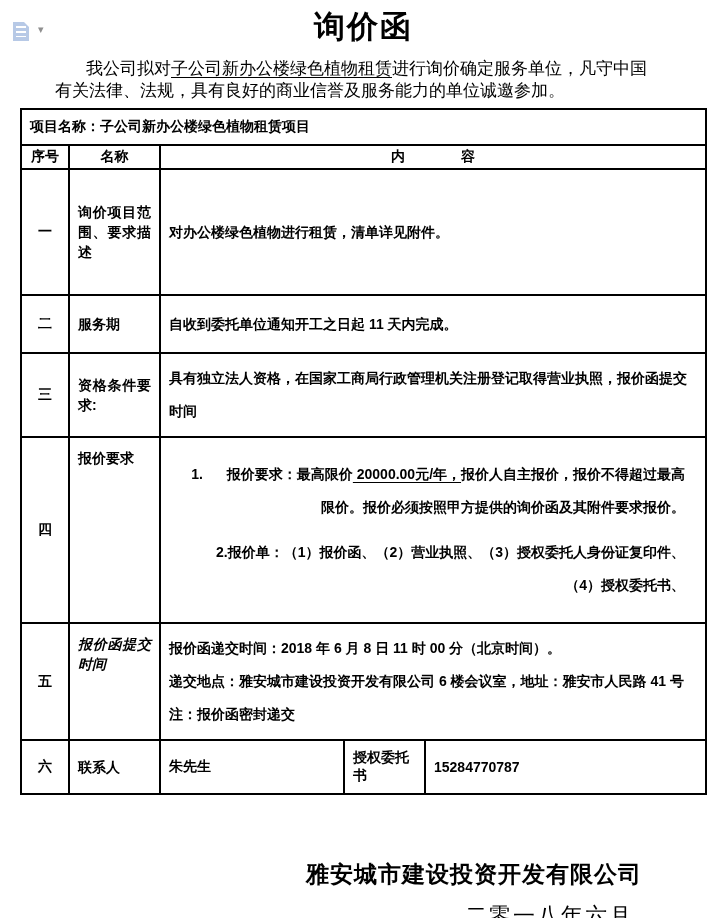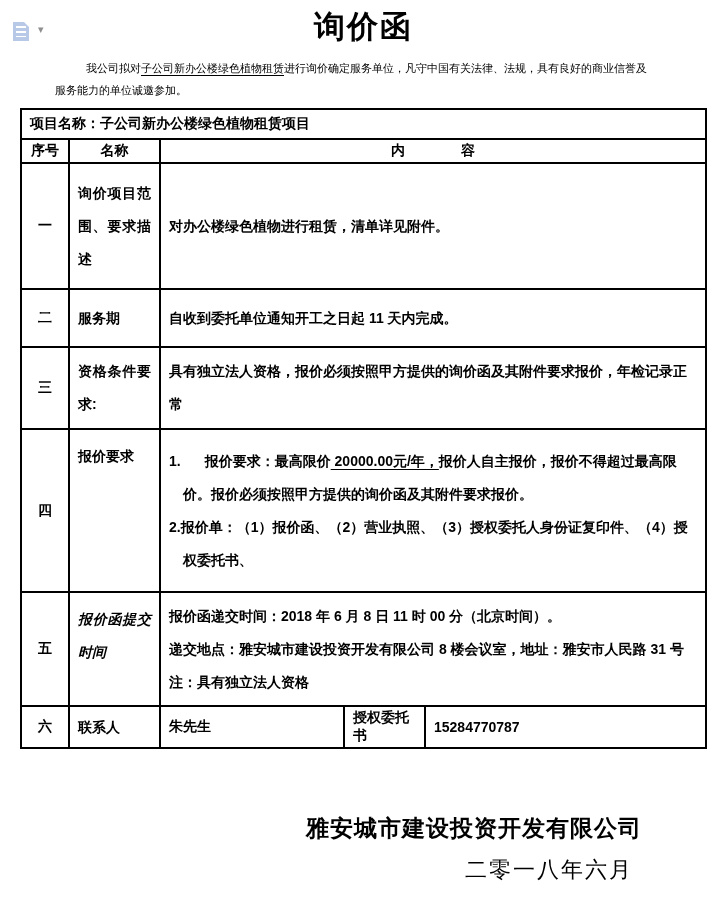--- a/index.html
+++ b/index.html
@@ -45,49 +45,49 @@
     text-align: center;
     font-size: 31px;
     font-weight: bold;
     letter-spacing: 2px;
     font-family: Liberation Mono, monospace;
   }
 
   
   .intro {
     margin: 0 72px 7px 55px;
-    font-size: 11px;
+    font-size: 17px;
     line-height: 21.5px;
     text-indent: 31px;
     font-family: "Liberation Serif", serif;
   }
   .ul { text-decoration: underline; text-underline-offset: 3px; }
 
   
   table.inquiry {
     margin-left: 20px;
     width: 685px;
     border-collapse: collapse;
     table-layout: fixed;
     font-family: "Liberation Sans", sans-serif;
     font-weight: bold;
     font-size: 14px;
   }
   table.inquiry td {
     border: 2px solid #000;
-    padding: 2px 8px;
+    padding: 8px 8px;
     vertical-align: middle;
   }
   td.no-cell { text-align: center; }
-  td.name-cell { text-align: justify; line-height: 33px; padding: 2px 7px; }
+  td.name-cell { text-align: justify; line-height: 20px; padding: 2px 7px; }
   td.content-cell { vertical-align: top; line-height: 33px; padding: 3px 9px; }
   td.span-row { font-size: 14px; padding-left: 11px; }
   tr.head-row td { text-align: center; padding: 2px; }
   .ln { margin: 0; }
-  .li { margin: 0; padding-left: 14px; text-indent: -14px; }
+  .li { margin: 12px; padding-left: 14px; text-indent: -14px; text-align: right; }
   .mk { margin-right: 24px; }
 
   
   .footer { margin-top: 64px; text-align: right; font-family: "Liberation Serif", serif; }
   .footer .company {
     padding-right: 85px;
     font-size: 23px;
     font-weight: bold;
     letter-spacing: 1px;
   }
@@ -139,39 +139,39 @@
 
   <tr style="height:58px">
     <td class="no-cell">二</td>
     <td class="name-cell">服务期</td>
     <td colspan="3" class="content-cell">自收到委托单位通知开工之日起 11 天内完成。</td>
   </tr>
 
   <tr style="height:82px">
     <td class="no-cell">三</td>
     <td class="name-cell">资格条件要求:</td>
-    <td colspan="3" class="content-cell">具有独立法人资格，报价必须按照甲方提供的询价函及其附件要求报价，年检记录正常</td>
+    <td colspan="3" class="content-cell">具有独立法人资格，在国家工商局行政管理机关注册登记取得营业执照，报价函提交时间</td>
   </tr>
 
   <tr style="height:163px">
     <td class="no-cell">四</td>
     <td class="name-cell" style="vertical-align:top; padding-top:10px;">报价要求</td>
     <td colspan="3" class="content-cell">
       <p class="li"><span class="mk">1.</span><span>报价要求：最高限价</span><span class="ul"> 20000.00元/年，</span><span>报价人自主报价，报价不得超过最高限价。报价必须按照甲方提供的询价函及其附件要求报价。</span></p>
       <p class="li">2.报价单：（1）报价函、（2）营业执照、（3）授权委托人身份证复印件、（4）授权委托书、</p>
     </td>
   </tr>
 
   <tr style="height:114px">
     <td class="no-cell">五</td>
     <td class="name-cell" style="vertical-align:top; padding-top:10px;font-style:italic;">报价函提交时间</td>
     <td colspan="3" class="content-cell">
       <p class="ln">报价函递交时间：2018 年 6 月 8 日 11 时 00 分（北京时间）。</p>
-      <p class="ln">递交地点：雅安城市建设投资开发有限公司 8 楼会议室，地址：雅安市人民路 31 号</p>
-      <p class="ln">注：具有独立法人资格</p>
+      <p class="ln">递交地点：雅安城市建设投资开发有限公司 6 楼会议室，地址：雅安市人民路 41 号</p>
+      <p class="ln">注：报价函密封递交</p>
     </td>
   </tr>
 
   <tr style="height:35px">
     <td class="no-cell">六</td>
     <td class="name-cell">联系人</td>
     <td>朱先生</td>
     <td>授权委托书</td>
     <td>15284770787</td>
   </tr>

